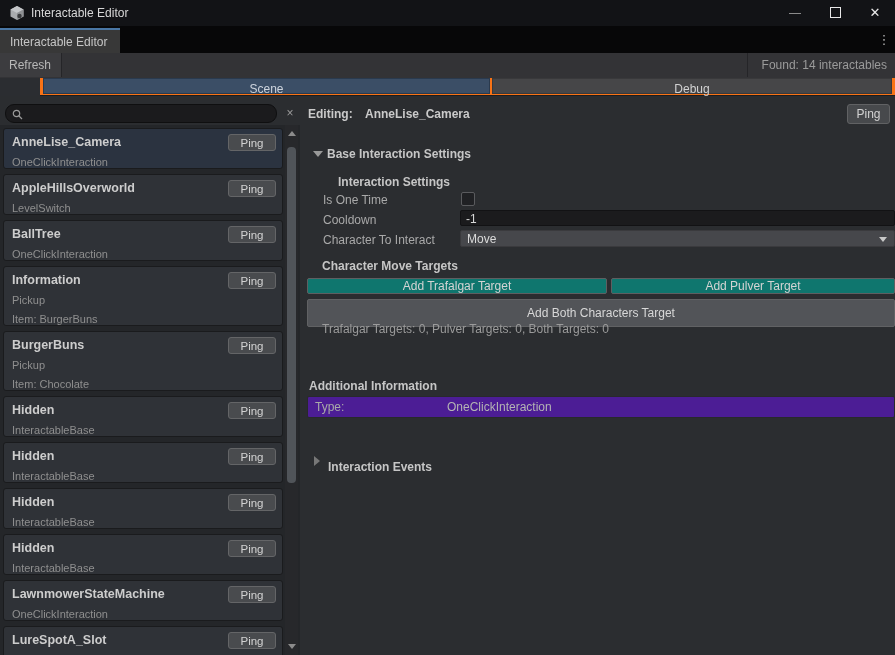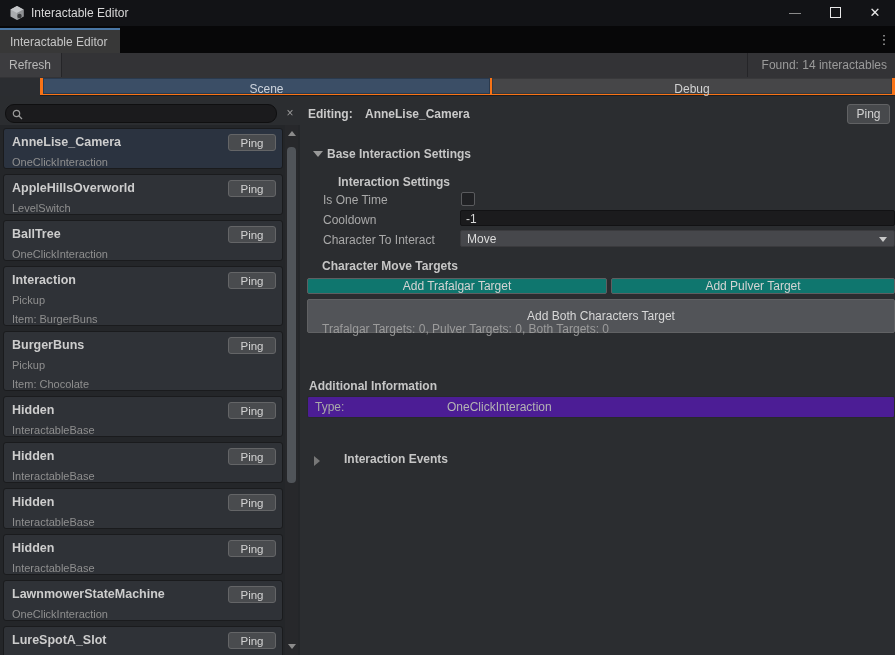--- a/index.html
+++ b/index.html
@@ -97,25 +97,25 @@
   .dropdown { position:absolute; left:160px; right:0; top:134px; height:17px; background:#46474b;
     border:1px solid #3a3a3d; border-radius:2px; color:#dadada; padding:1px 0 0 6px; }
   .dd-arrow { position:absolute; right:7px; top:6px; width:0; height:0;
     border-left:4px solid transparent; border-right:4px solid transparent; border-top:5px solid #c8c8c8; }
 
   .mt-header { left:22px; top:163px; }
   .add-btn { position:absolute; top:182px; height:16px; background:#0f766e; border:1px solid #5e5f61;
     border-radius:2px; color:#d4d4d4; font-size:12px; font-family:inherit; padding:0; line-height:13px; }
   .add-trafalgar { left:7px; width:300px; }
   .add-pulver { left:311px; right:0; }
-  .add-both { position:absolute; top:203px; left:7px; right:0; height:34px; background:#525458;
+  .add-both { position:absolute; top:203px; left:7px; right:0; height:28px; background:#525458;
     border:1px solid #616264; border-radius:2px; color:#d8d8d8; font-size:12px; font-family:inherit; line-height:13px; }
   .mt-summary { left:22px; top:226px; color:#9b9b9b; }
 
-  .events-foldout { left:28px; top:356px;margin-left:16px; }
+  .events-foldout { left:28px; top:364px; }
   .additional-header { left:9px; top:283px; }
   .type-row { position:absolute; left:7px; right:0; top:300px; height:22px; background:#4c1d95;
     border:1px solid #28292c; border-radius:2px; }
   .type-label { position:absolute; left:7px; top:3px; color:#a9a9a9; }
   .type-value { position:absolute; left:139px; top:3px; color:#b4b4b4; }
 </style>
 </head>
 <body>
 
 <div class="window">
@@ -176,21 +176,21 @@
             <div class="item-title">AppleHillsOverworld</div>
             <div class="item-sub">LevelSwitch</div>
             <button class="ping-btn">Ping</button>
           </div>
           <div class="list-item">
             <div class="item-title">BallTree</div>
             <div class="item-sub">OneClickInteraction</div>
             <button class="ping-btn">Ping</button>
           </div>
           <div class="list-item three">
-            <div class="item-title">Interaction</div>
+            <div class="item-title">Information</div>
             <div class="item-sub">Pickup</div>
             <div class="item-sub">Item: BurgerBuns</div>
             <button class="ping-btn">Ping</button>
           </div>
           <div class="list-item three">
             <div class="item-title">BurgerBuns</div>
             <div class="item-sub">Pickup</div>
             <div class="item-sub">Item: Chocolate</div>
             <button class="ping-btn">Ping</button>
           </div>

